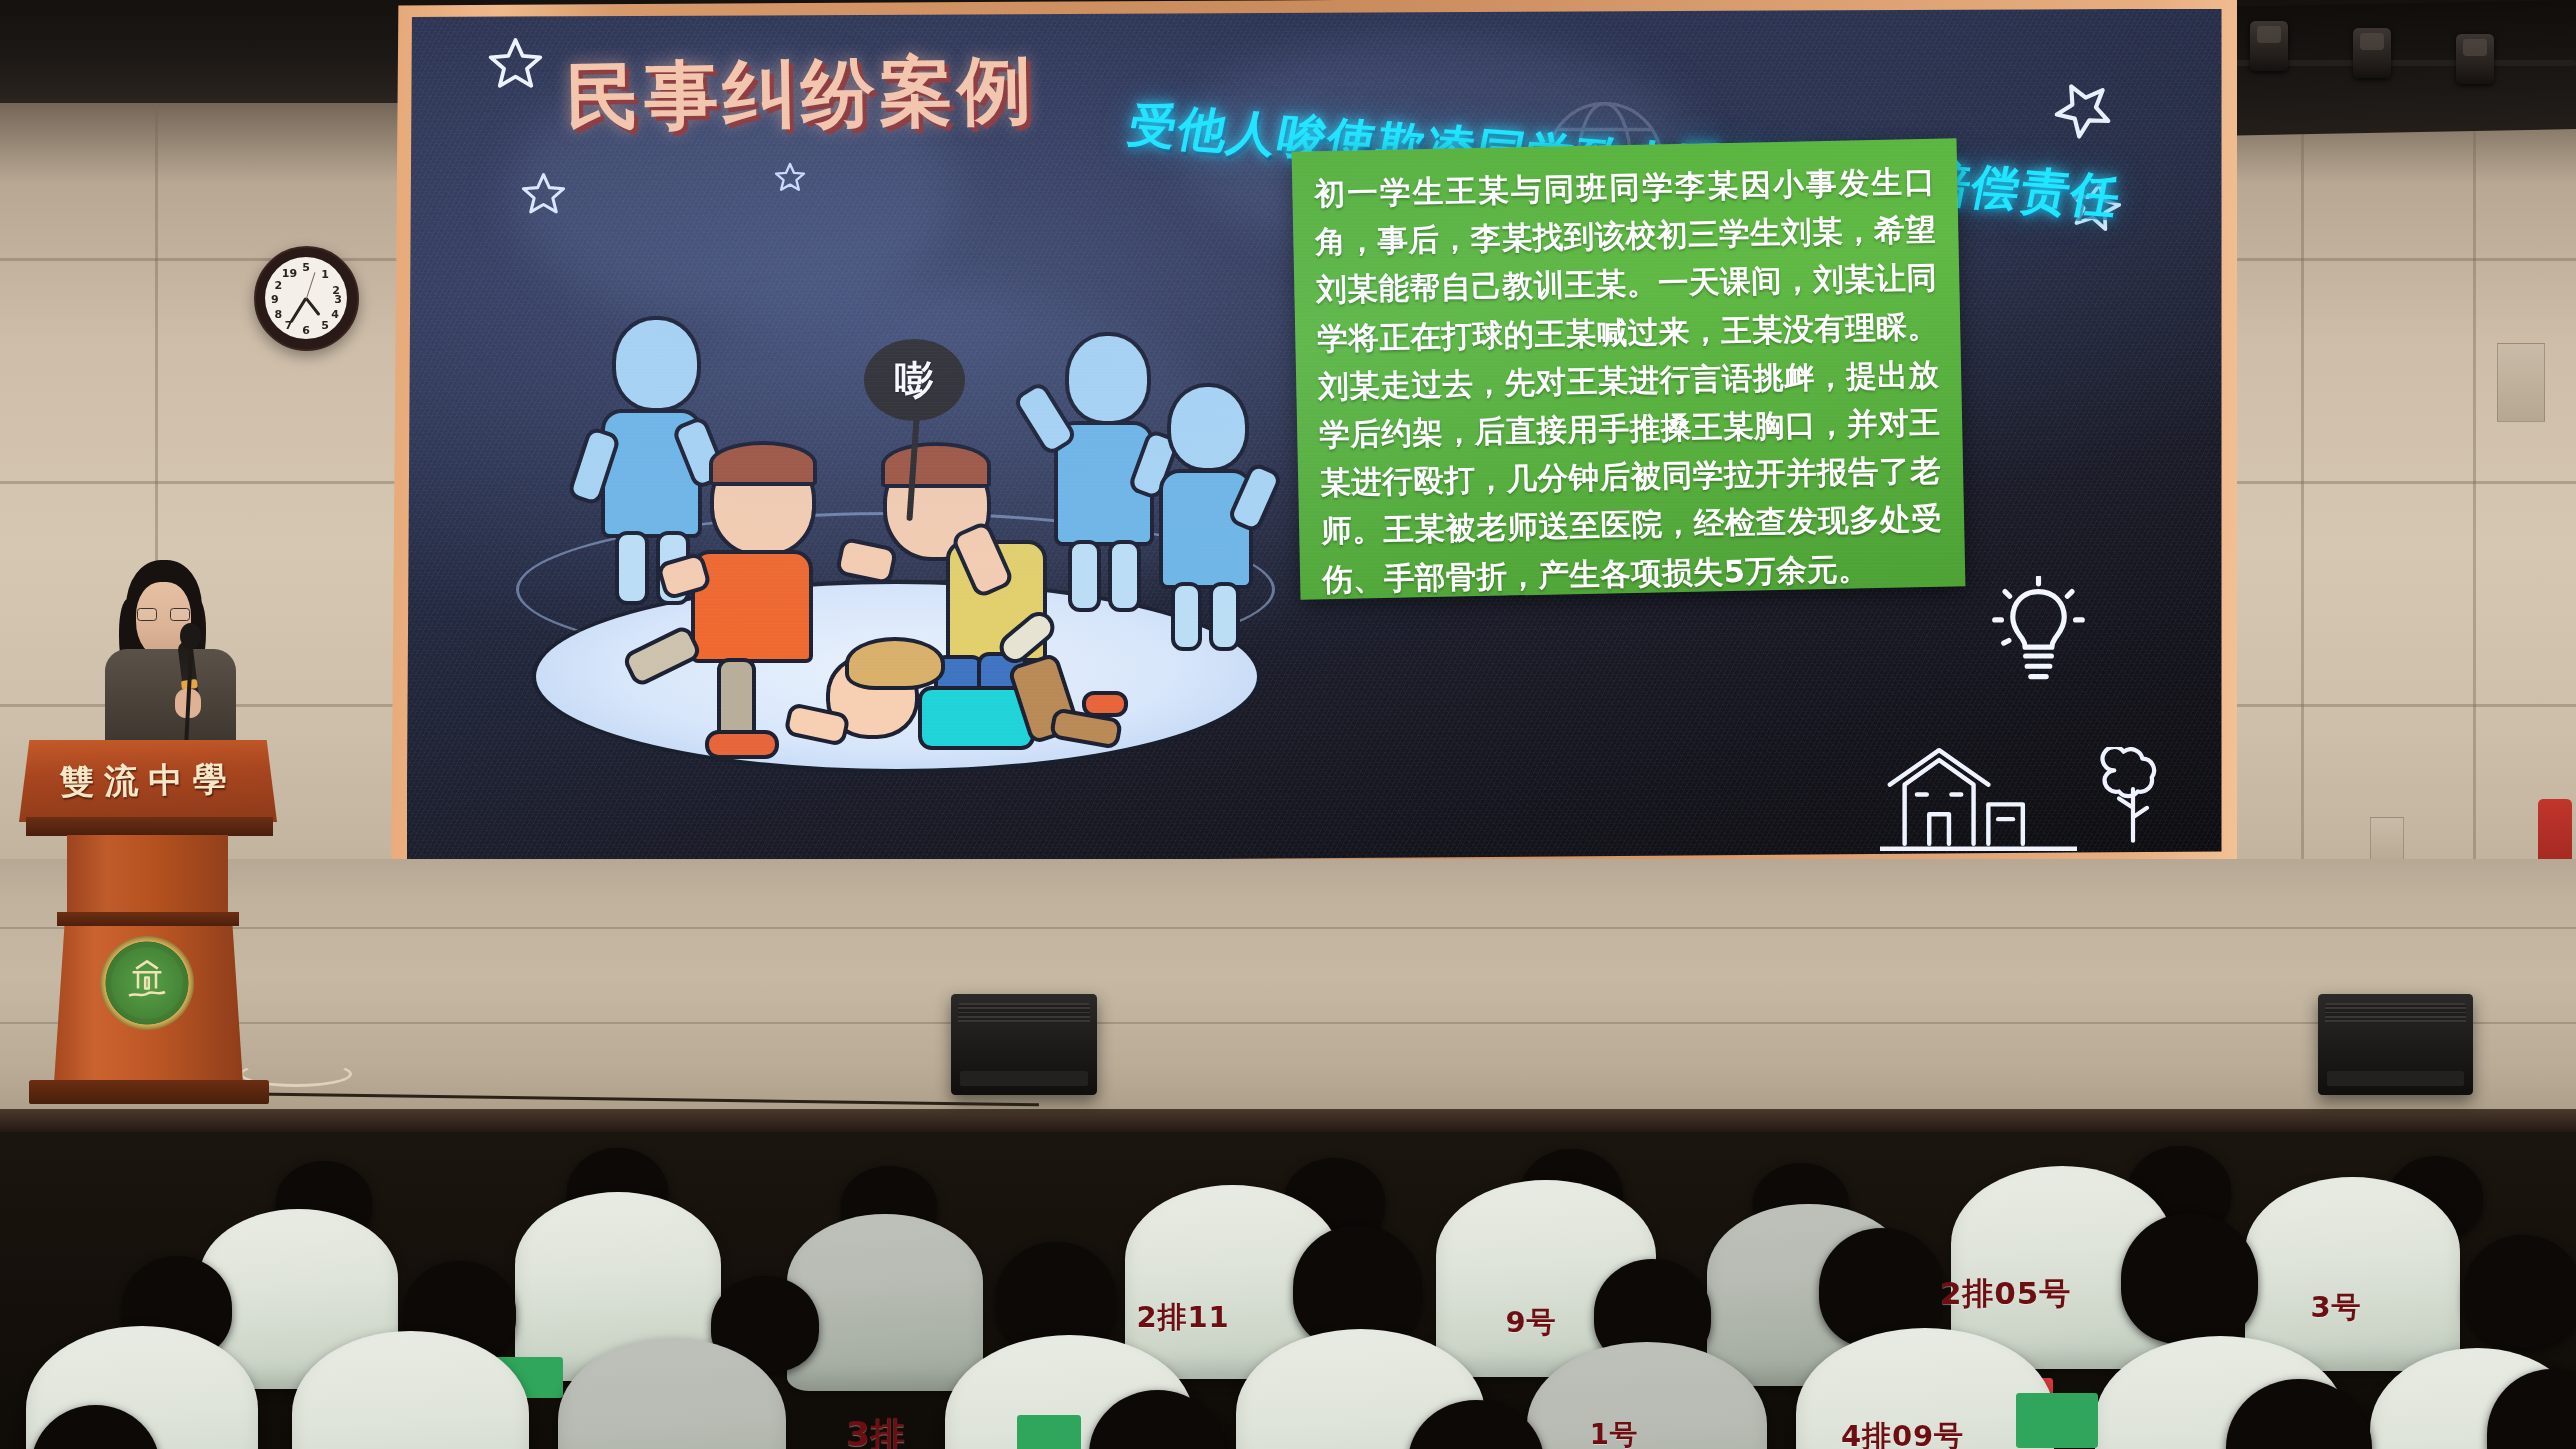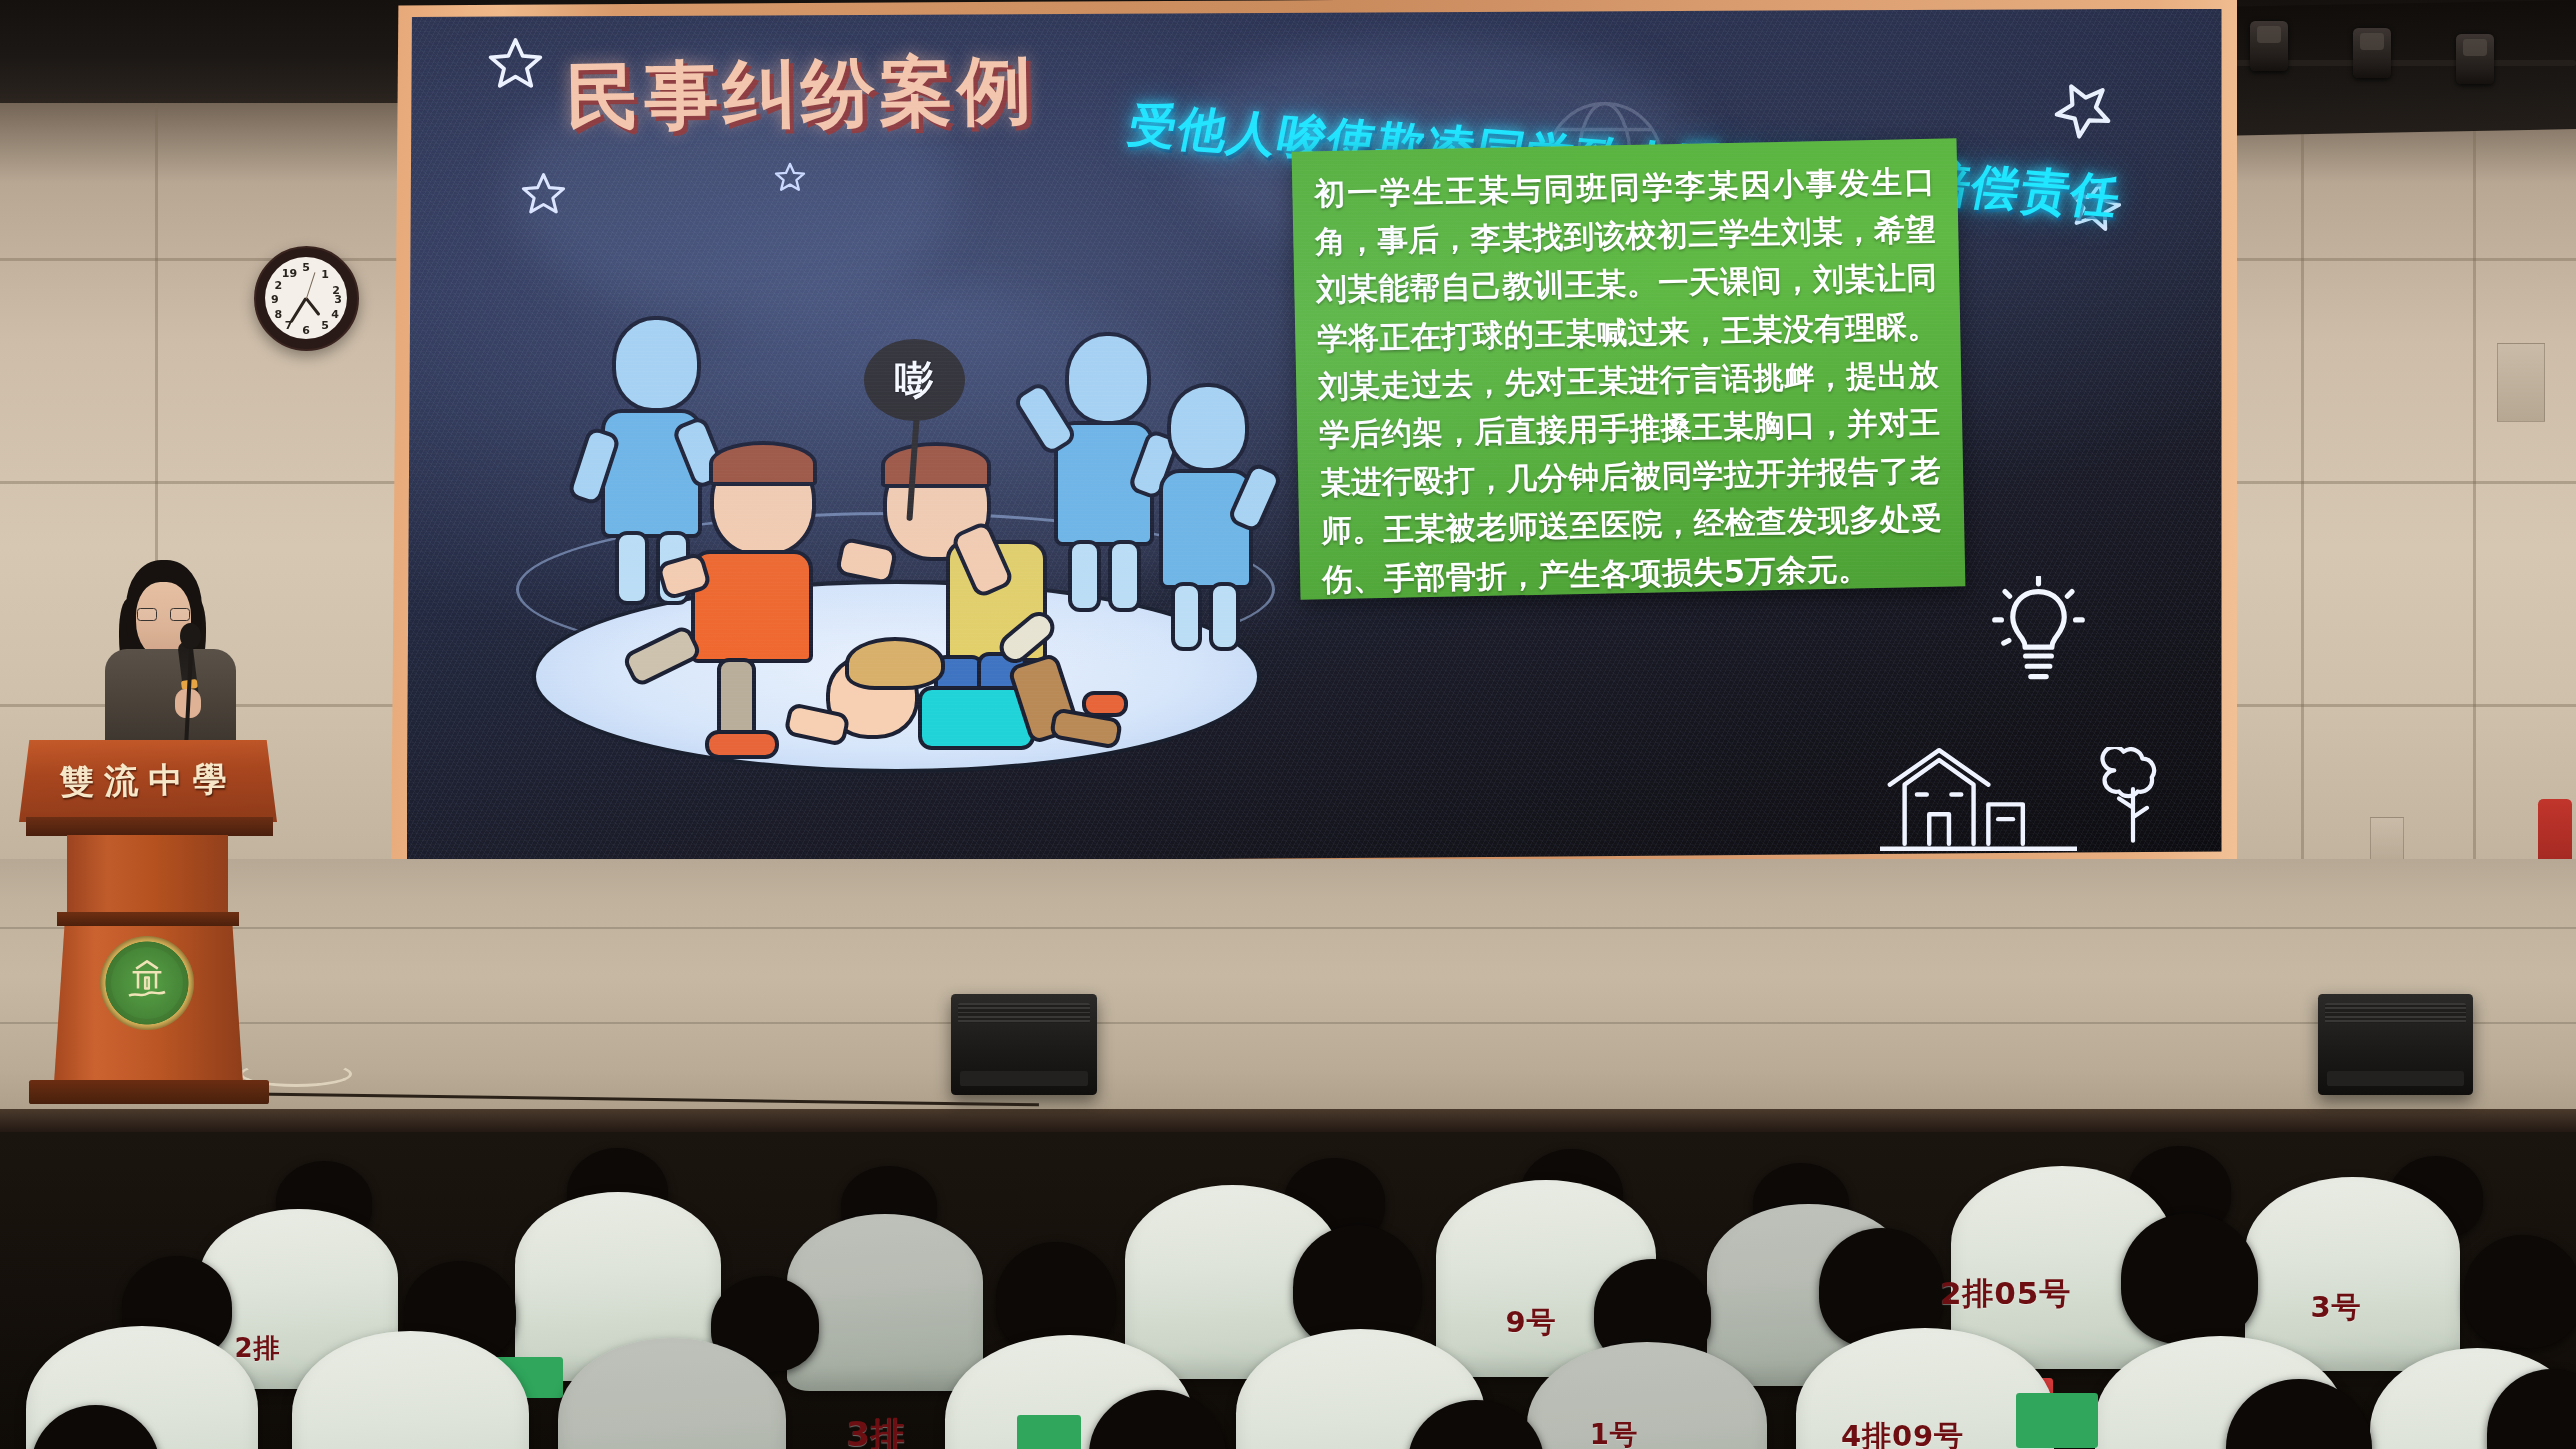--- a/index.html
+++ b/index.html
@@ -650,21 +650,21 @@
     <div class="head-dark" style="left:1089px; top:258px; width:137px; height:129px;"></div>
     <div class="head-dark" style="left:1408px; top:268px; width:136px; height:125px;"></div>
     <div class="head-dark" style="left:2226px; top:247px; width:146px; height:137px;"></div>
     <div class="head-dark" style="left:2487px; top:237px; width:129px; height:131px;"></div>
     <div class="head-dark" style="left:31px;   top:273px; width:129px; height:125px;"></div>
 
     <div class="neck-green" style="left:2016px; top:261px; width:82px; height:55px;"></div>
     <div class="neck-green" style="left:1017px; top:283px; width:64px; height:50px;"></div>
   </div>
 
-  <div class="seat-label" style="left:0; top:1331px; width:515px; font-size:26px">2排</div>
+  <div class="seat-label" style="left:996px; top:1298px; width:374px; font-size:29px">2排11</div>
   <div class="seat-label" style="left:1374px; top:1303px; width:314px; font-size:29px">9号</div>
   <div class="seat-label" style="left:1898px; top:1273px; width:215px; font-size:31px">2排05号</div>
   <div class="seat-label" style="left:2250px; top:1288px; width:172px; font-size:29px">3号</div>
   <div class="seat-label" style="left:756px;  top:1412px; width:240px; font-size:34px">3排</div>
   <div class="seat-label" style="left:1528px; top:1417px; width:172px; font-size:27.5px">1号</div>
   <div class="seat-label" style="left:1795px; top:1417px; width:215px; font-size:29px">4排09号</div>
 
 </div>
 
 

